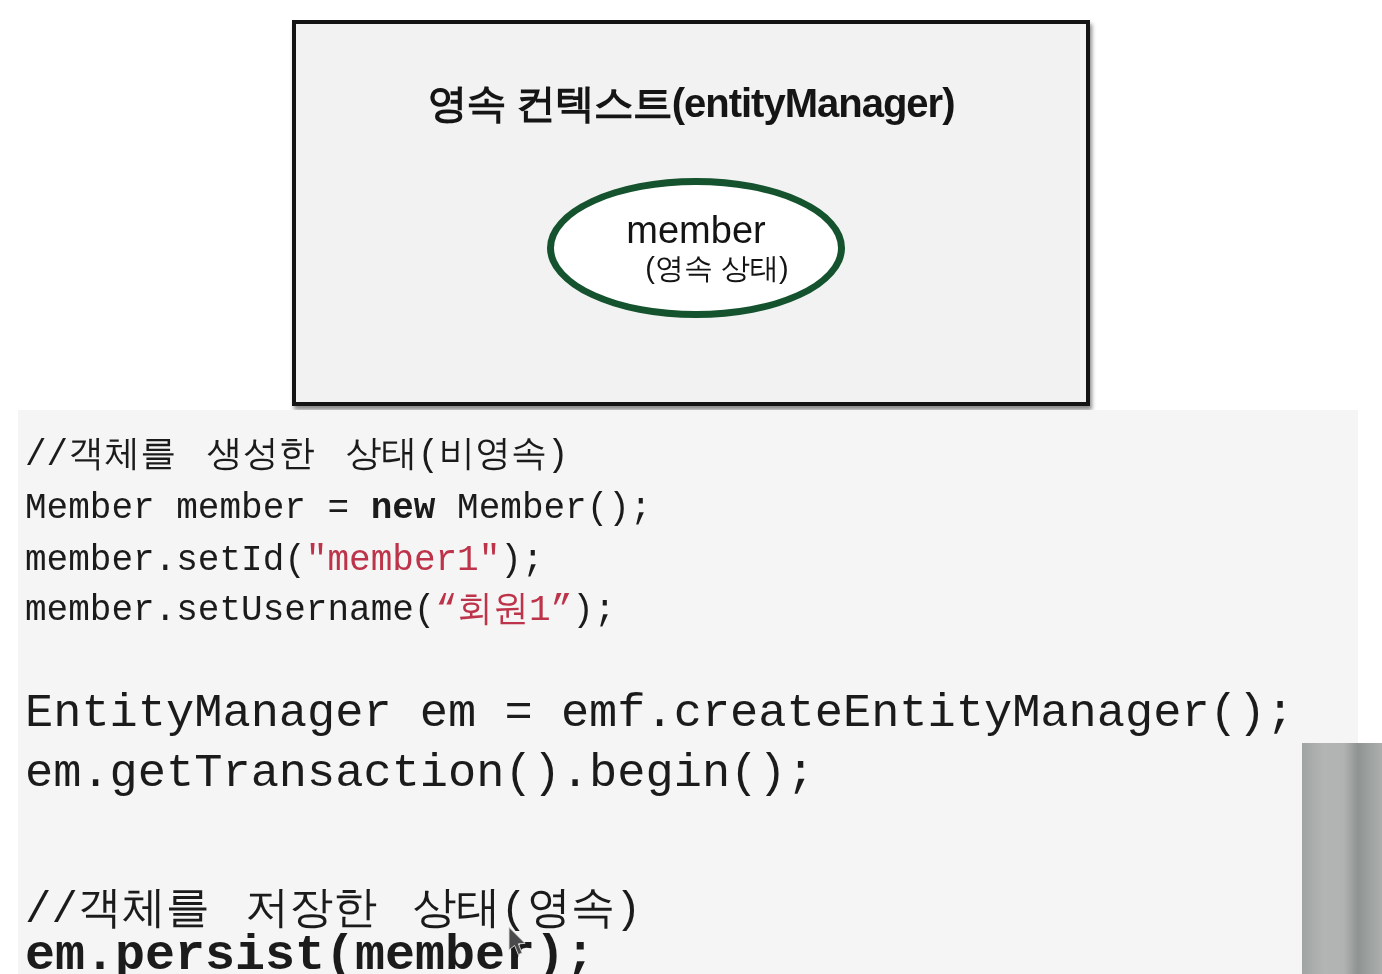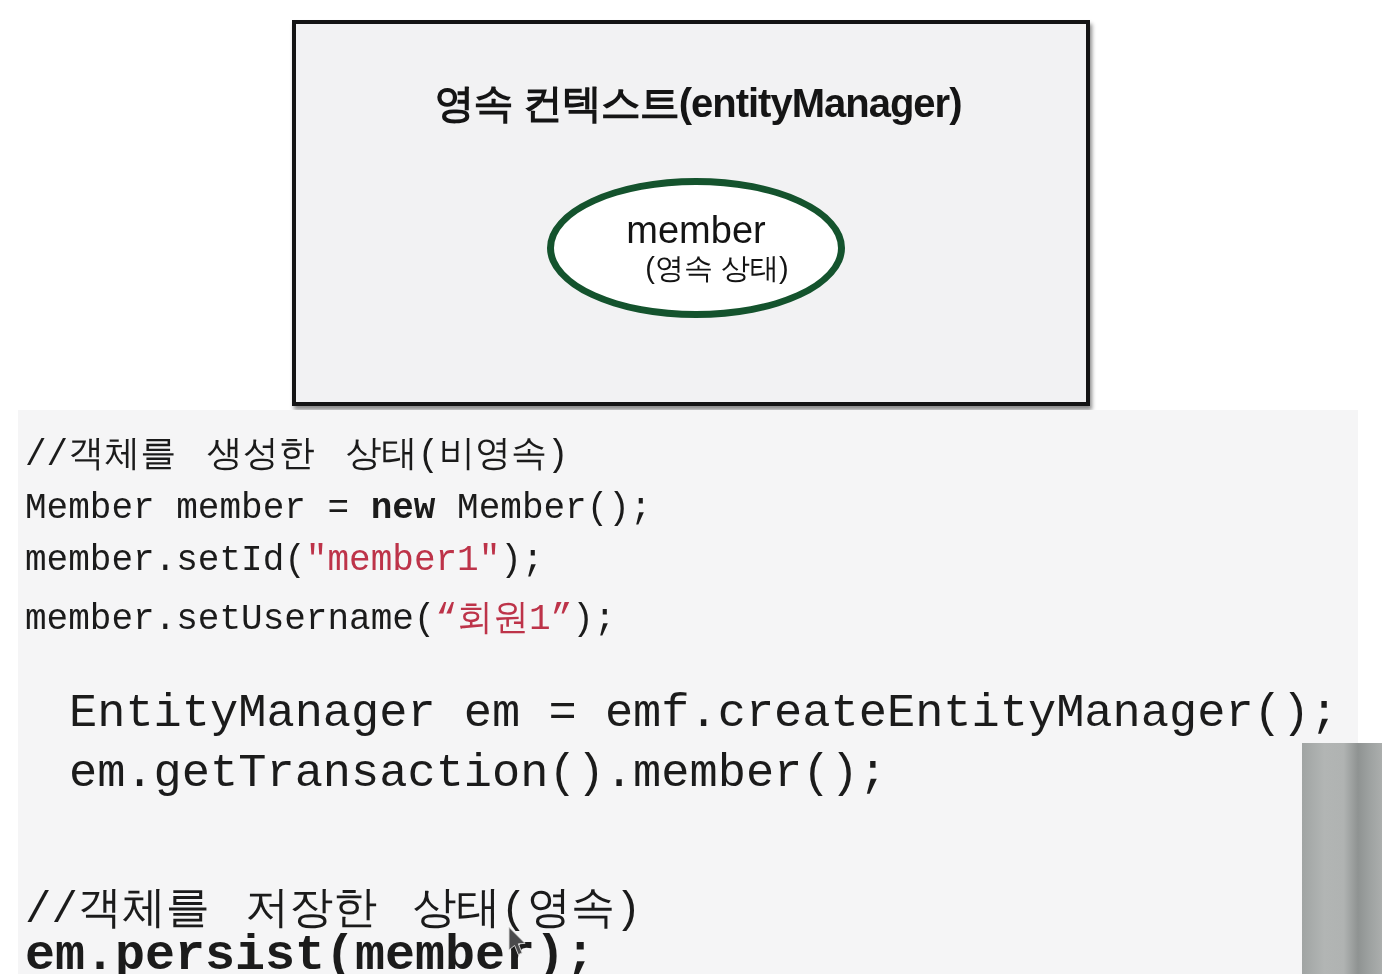--- a/index.html
+++ b/index.html
@@ -23,21 +23,20 @@
   }
   .pc-title {
     position: absolute;
     left: 0; top: 52px;
     width: 100%;
     text-align: center;
     font-size: 40px;
     font-weight: bold;
     letter-spacing: -1px;
     color: #151515;
-    padding-left: 7px;
   }
   .entity-ellipse {
     position: absolute;
     left: 251px; top: 154px;
     width: 284px; height: 126px;
     background: #ffffff;
     border: 7px solid #14532d;
     border-radius: 50%;
     display: flex;
     flex-direction: column;
@@ -65,21 +64,21 @@
   }
   .code-line {
     position: absolute;
     left: 7px;
     white-space: pre;
     font-family: "Liberation Mono", "DejaVu Sans Mono", monospace;
     color: #1b1b1b;
     line-height: 1.2;
   }
   .fs-a { font-size: 36px; margin-top: 12px; }
-  .fs-b { font-size: 47px; margin-left: 44px; }
+  .fs-b { font-size: 47px; }
   .fs-c { font-size: 44px; }
   .fs-d { font-size: 50px; font-weight: bold; }
   .cmt  { word-spacing: 9px; }
   .kw   { font-weight: bold; }
 
   
   .side-strip {
     position: absolute;
     left: 1302px; top: 743px;
     width: 80px; height: 231px;
@@ -109,25 +108,25 @@
   </div>
 
   <div class="code-panel">
 
     <div class="code-line fs-a cmt" style="top:12px">//객체를 생성한 상태(비영속)</div>
 
     <div class="code-line fs-a" style="top:65px"><span>Member member = </span><span class="kw">new</span><span> Member();</span></div>
 
     <div class="code-line fs-a" style="top:117px"><span>member.setId(</span><span style="color: rgb(189, 51, 73);">"member1"</span><span>);</span></div>
 
-    <div class="code-line fs-a" style="top:176px"><span>member.setUsername(</span><span style="color: rgb(189, 51, 73);">“회원1”</span><span>);</span></div>
+    <div class="code-line fs-a" style="top:167px"><span>member.setUsername(</span><span style="color: rgb(189, 51, 73);">“회원1”</span><span>);</span></div>
 
     <div class="code-line fs-b" style="top:276px">EntityManager em = emf.createEntityManager();</div>
 
-    <div class="code-line fs-b" style="top:336px">em.getTransaction().member();</div>
+    <div class="code-line fs-b" style="top:336px">em.getTransaction().begin();</div>
 
     <div class="code-line fs-c cmt" style="top:474px">//객체를 저장한 상태(영속)</div>
 
     <div class="code-line fs-d" style="top:516px">em.persist(member);</div>
 
   </div>
 
   <div class="side-strip"></div>
 
   <svg class="cursor" viewBox="0 0 16 24">

